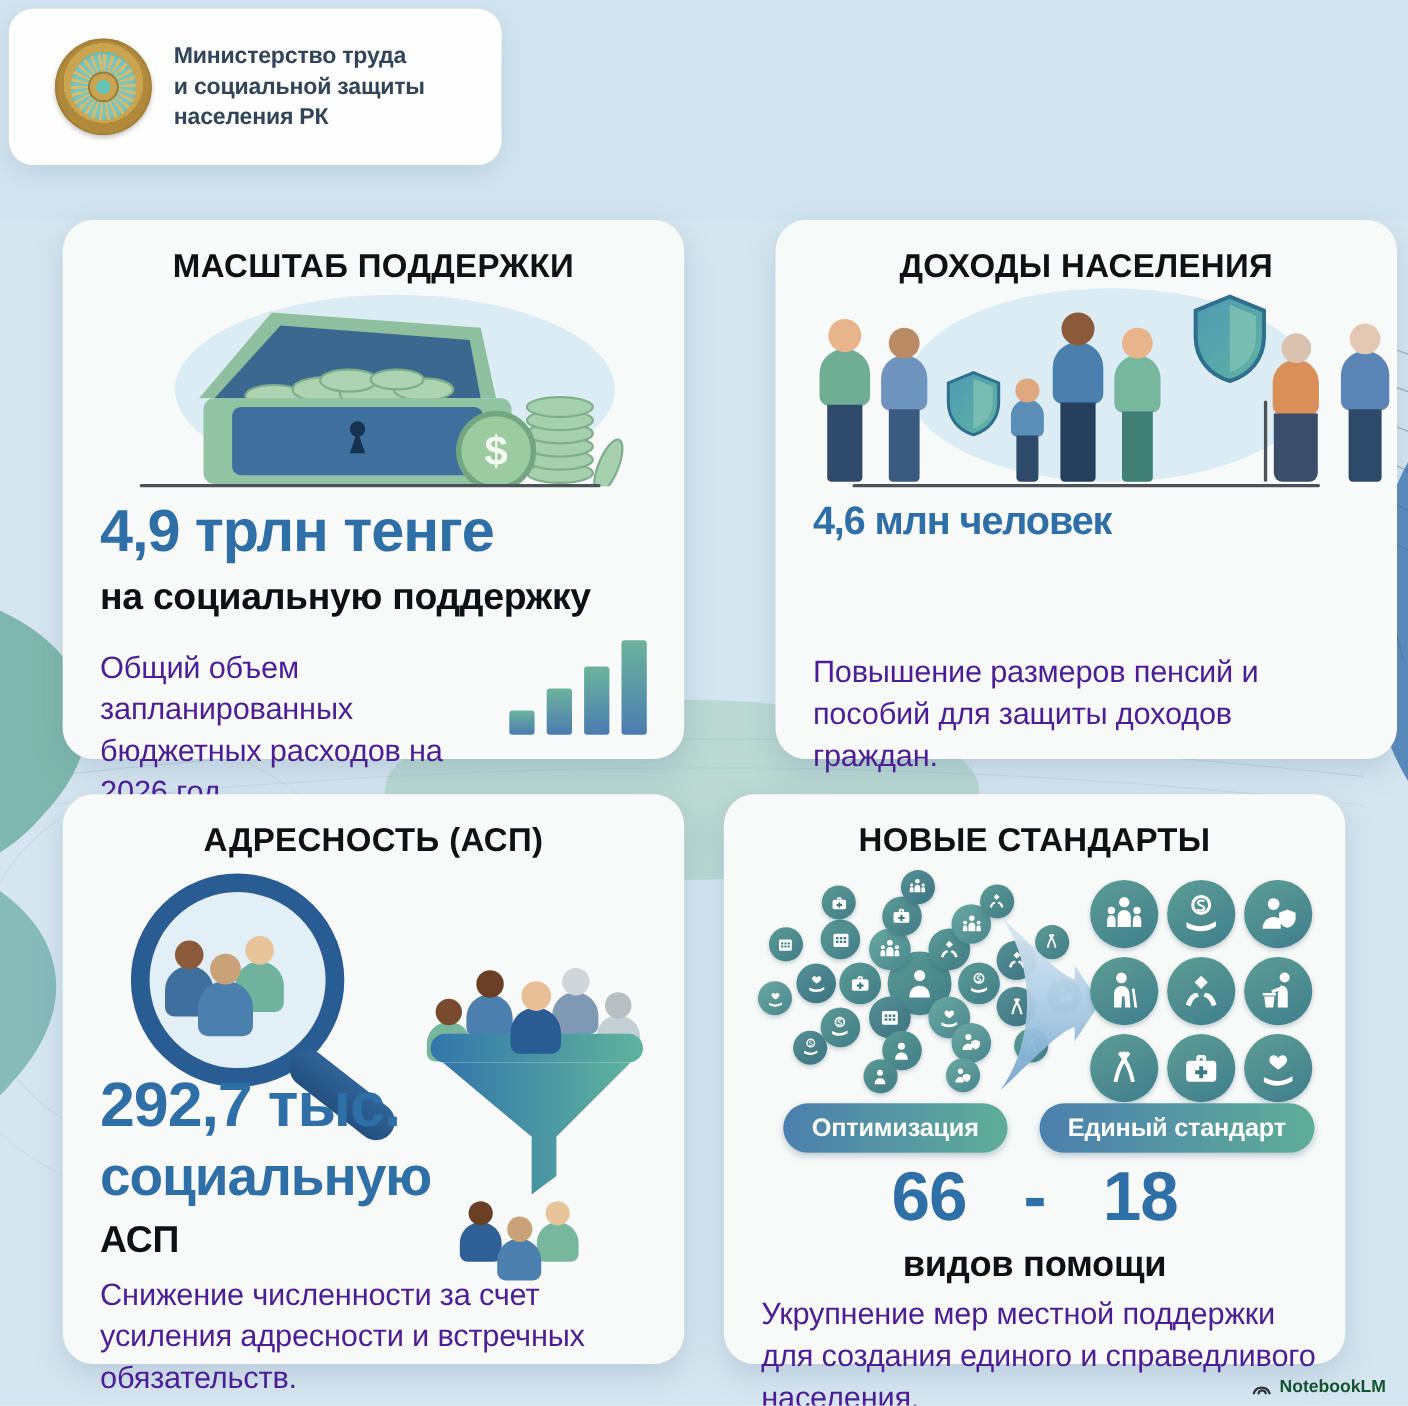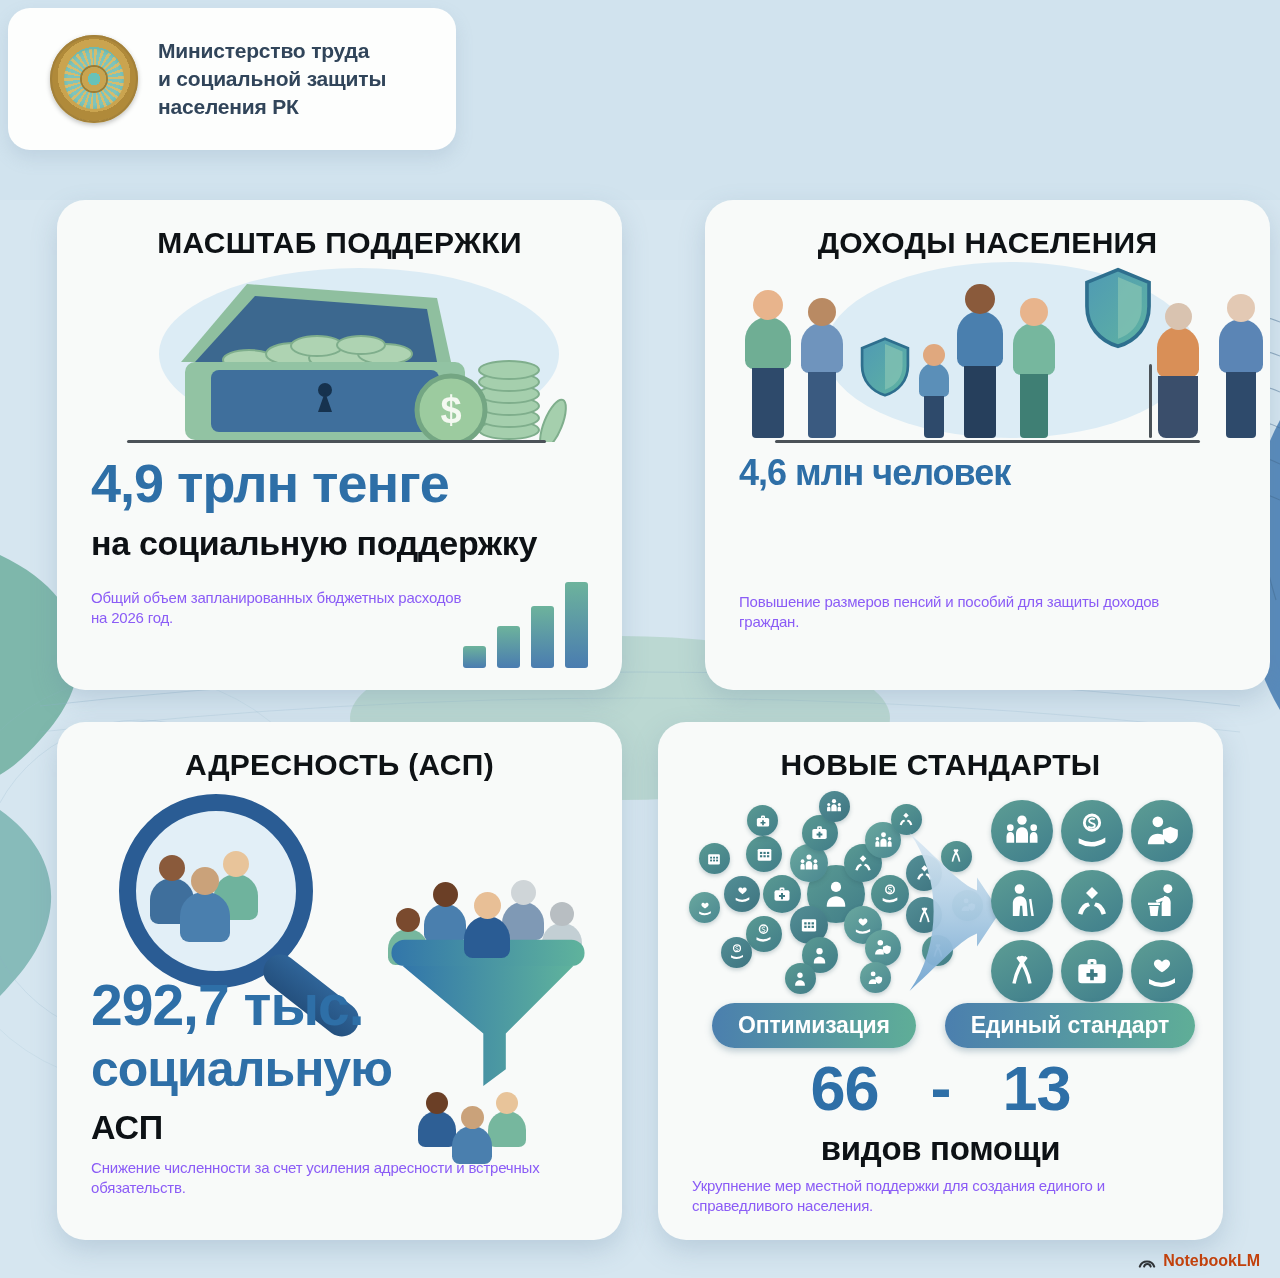--- a/index.html
+++ b/index.html
@@ -25,21 +25,21 @@
   .card{position:absolute;width:565px;background:#f8faf9;border-radius:28px;z-index:1;
     box-shadow:0 10px 26px rgba(100,130,160,.25);}
   #card-scale{left:57px;top:200px;height:490px;}
   #card-income{left:658px;top:200px;height:490px;margin-left:47px;}
   #card-targeting{left:57px;top:722px;height:518px;}
   #card-standards{left:658px;top:722px;height:518px;}
   .card-title{position:absolute;left:0;right:0;top:26px;text-align:center;font-size:30px;font-weight:800;color:#0e1215;letter-spacing:.3px;}
 
   .value{position:absolute;left:34px;font-size:54px;font-weight:800;color:#2e6fa7;letter-spacing:-1px;}
   .caption{position:absolute;left:34px;font-weight:700;color:#0d1115;letter-spacing:-.3px;}
-  .desc{position:absolute;left:34px;font-size:15px;font-weight:500;color:#8b5cf6;line-height:1.35;letter-spacing:-.2px;}
+  .desc{position:absolute;left:34px;font-size:28px;font-weight:500;color:#4c1d95;line-height:1.35;letter-spacing:-.2px;}
   .ground{position:absolute;height:3px;background:#4b5258;border-radius:2px;}
 
   
   .person,.bust{position:absolute;display:flex;flex-direction:column;align-items:center;}
   .ph{border-radius:50%;z-index:2;}
   .pt{border-radius:24px 24px 9px 9px;margin-top:-3px;}
   .pl{margin-top:-1px;border-radius:0 0 4px 4px;}
 
   
   .bars{position:absolute;right:34px;top:382px;display:flex;align-items:flex-end;gap:11px;height:86px;}
@@ -63,21 +63,21 @@
     display:flex;align-items:center;justify-content:center;box-shadow:0 2px 5px rgba(40,80,90,.28);}
   .badge{position:absolute;top:281px;height:45px;border-radius:23px;display:flex;align-items:center;padding:0 26px;
     background:linear-gradient(90deg,#4b7fae,#5fae97);color:#fff;font-size:23px;font-weight:700;letter-spacing:-.2px;
     box-shadow:0 3px 7px rgba(70,110,130,.35);}
   .big-row{position:absolute;left:0;right:0;top:330px;display:flex;justify-content:center;align-items:center;gap:52px;
     font-size:63px;font-weight:800;color:#2e6fa7;letter-spacing:-1px;}
   .arrow-svg{position:absolute;left:250px;top:100px;}
 
   
   .watermark{position:absolute;right:20px;bottom:8px;display:flex;align-items:center;gap:6px;z-index:3;
-    font-size:16px;font-weight:700;color:#c2410c;}
+    font-size:16px;font-weight:700;color:#14532d;}
   .hidden-defs{position:absolute;width:0;height:0;overflow:hidden;}
 </style>
 </head>
 <body>
 
 <svg class="hidden-defs" aria-hidden="true">
   <defs>
     <linearGradient id="fng" x1="0" y1="0" x2="1" y2="0">
       <stop offset="0" stop-color="#3276aa"></stop>
         <stop offset="1" stop-color="#5fb39c"></stop>
@@ -551,21 +551,21 @@
           <svg viewBox="0 0 24 24" width="40" height="40">
             <use href="#sym-heart-hand"></use>
           </svg>
         </div>
       </div>
     <div class="badge" style="left:54px;">Оптимизация</div>
     <div class="badge" style="right:28px;">Единый стандарт</div>
     <div class="big-row">
       <span>66</span>
       <span>-</span>
-      <span>13</span>
+      <span>18</span>
     </div>
     <div class="caption" style="top:408px;left:0;right:0;text-align:center;font-size:33px;">видов помощи</div>
     <div class="desc" style="top:454px;width:512px;">Укрупнение мер местной поддержки для создания единого и справедливого населения.</div>
   </div>
 
   <div class="watermark">
     <svg width="20" height="16" viewBox="0 0 24 20">
       <path d="M3 17 A9.5 9.5 0 0 1 21 17" fill="none" stroke="#2f3337" stroke-width="2.6" stroke-linecap="round"></path>
       <path d="M8.4 17 A4.2 4.2 0 0 1 16.6 17" fill="none" stroke="#2f3337" stroke-width="2.6" stroke-linecap="round"></path>
     </svg>

